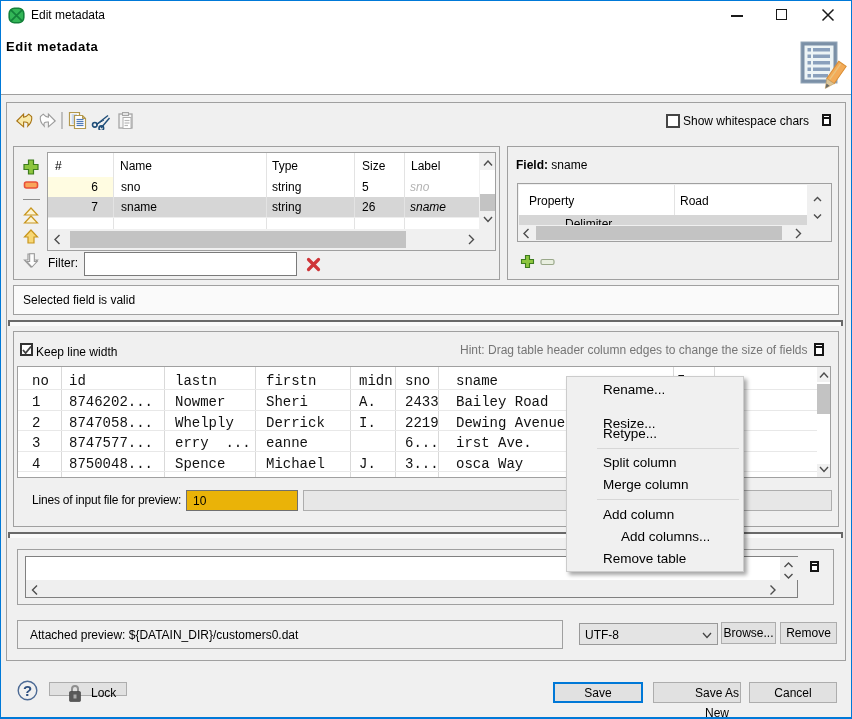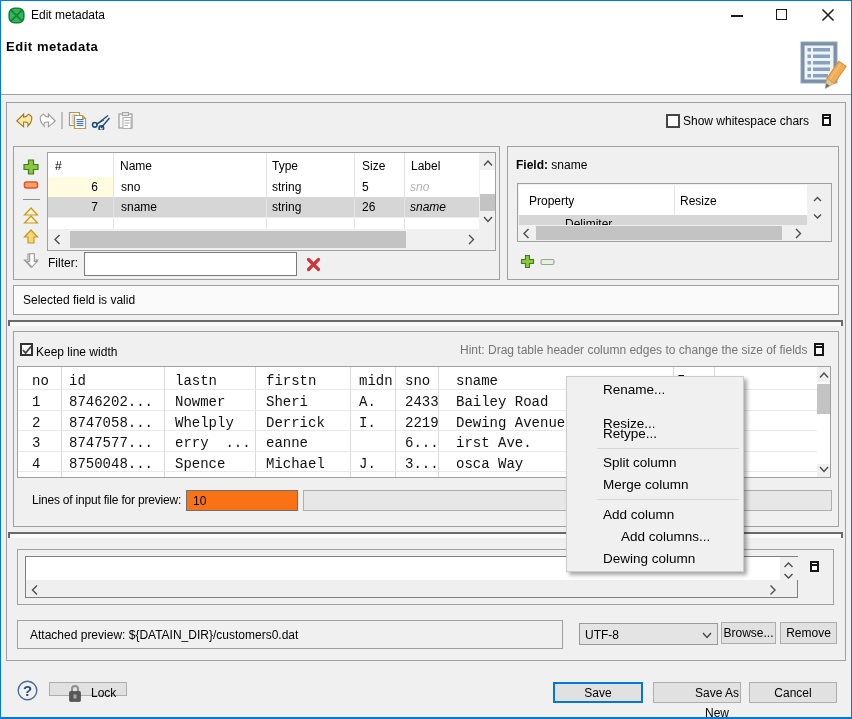--- a/index.html
+++ b/index.html
@@ -203,21 +203,21 @@
 <svg class="abs" style="left:306px;top:257px" width="15" height="15" viewBox="0 0 15 15">
   <path d="M2.5 2.5 L12.5 12.5 M12.5 2.5 L2.5 12.5" stroke="#cf3438" stroke-width="3.2" stroke-linecap="round"></path>
 </svg>
 
 <div class="abs groupbox" style="left:507px;top:146px;width:332px;height:134px;"></div>
 <div class="abs" style="left:516px;top:158px;"><b>Field:</b> sname</div>
 <div class="abs" style="left:517px;top:183px;width:315px;height:59px;border:1px solid #a0a0a0;background:#f0f0f0;box-sizing:border-box;">
 
   <div class="abs" style="left:1px;top:1px;width:288px;height:40px;background:#fff;overflow:hidden;">
     <div class="abs" style="left:10px;top:9px;">Property</div>
-    <div class="abs" style="left:161px;top:9px;">Resize</div>
+    <div class="abs" style="left:161px;top:9px;">Road</div>
     <div class="abs" style="left:155px;top:0;width:1px;height:40px;background:#e3e3e3;"></div>
     <div class="abs" style="left:0;top:30px;width:288px;height:10px;background:#d6d6d6;">
       <div class="abs" style="left:46px;top:2px;">Delimiter</div>
     </div>
   </div>
 
   <div class="abs" style="left:289px;top:1px;width:24px;height:40px;background:#f0f0f0;">
     <svg class="abs" style="left:6px;top:11px" width="9" height="7">
         <path class="scroll-arrow" d="M1 5 L4.5 1.5 L8 5"></path>
       </svg>
@@ -286,21 +286,21 @@
       </svg>
     <div class="abs" style="left:0px;top:15px;width:13px;height:82px;background:#fff;"></div>
     <div class="abs thumb" style="left:0px;top:17px;width:13px;height:30px;"></div>
     <svg class="abs" style="left:2px;top:99px" width="10" height="7">
         <path class="scroll-arrow" d="M1 1 L5 5.5 L9 1"></path>
       </svg>
   </div>
 </div>
 
 <div class="abs" style="left:32px;top:493px;letter-spacing:-0.2px;">Lines of input file for preview:</div>
-<div class="abs" style="left:186px;top:490px;width:112px;height:21px;background:#f97316;border:1px solid #707070;box-sizing:border-box;">
+<div class="abs" style="left:186px;top:490px;width:112px;height:21px;background:#eab308;border:1px solid #707070;box-sizing:border-box;">
   <div style="margin:3px 0 0 6px;">10</div>
 </div>
 <div class="abs" style="left:303px;top:490px;width:529px;height:21px;background:#e7e7e7;border:1px solid #adadad;box-sizing:border-box;"></div>
 
 <div class="abs sash" style="left:8px;top:532px;width:835px;"></div>
 
 <div class="abs groupbox" style="left:17px;top:549px;width:817px;height:56px;"></div>
 <div class="abs" style="left:25px;top:556px;width:773px;height:42px;border:1px solid #808080;box-sizing:border-box;background:#fff;">
 
   <div class="abs" style="left:754px;top:0;width:18px;height:23px;background:#f0f0f0;">
@@ -355,14 +355,14 @@
 <div class="abs" style="left:566px;top:376px;width:178px;height:196px;background:#f0f0f0;border:1px solid #cccccc;box-sizing:border-box;z-index:40;box-shadow:3px 3px 4px rgba(0,0,0,0.35);font-size:13.5px;">
   <div style="position:absolute;left:36px;top:5px;">Rename...</div>
   <div style="position:absolute;left:36px;top:27px;margin-top:12px;">Resize...</div>
   <div style="position:absolute;left:36px;top:49px;">Retype...</div>
   <div style="position:absolute;left:30px;top:71px;width:142px;border-top:1px solid #d7d7d7;"></div>
   <div style="position:absolute;left:36px;top:78px;">Split column</div>
   <div style="position:absolute;left:36px;top:100px;">Merge column</div>
   <div style="position:absolute;left:30px;top:122px;width:142px;border-top:1px solid #d7d7d7;"></div>
   <div style="position:absolute;left:36px;top:130px;">Add column</div>
   <div style="position:absolute;left:54px;top:152px;text-align:center;">Add columns...</div>
-  <div style="position:absolute;left:36px;top:174px;">Dewing column</div>
+  <div style="position:absolute;left:36px;top:174px;">Remove table</div>
 </div>
 
 </body></html>

